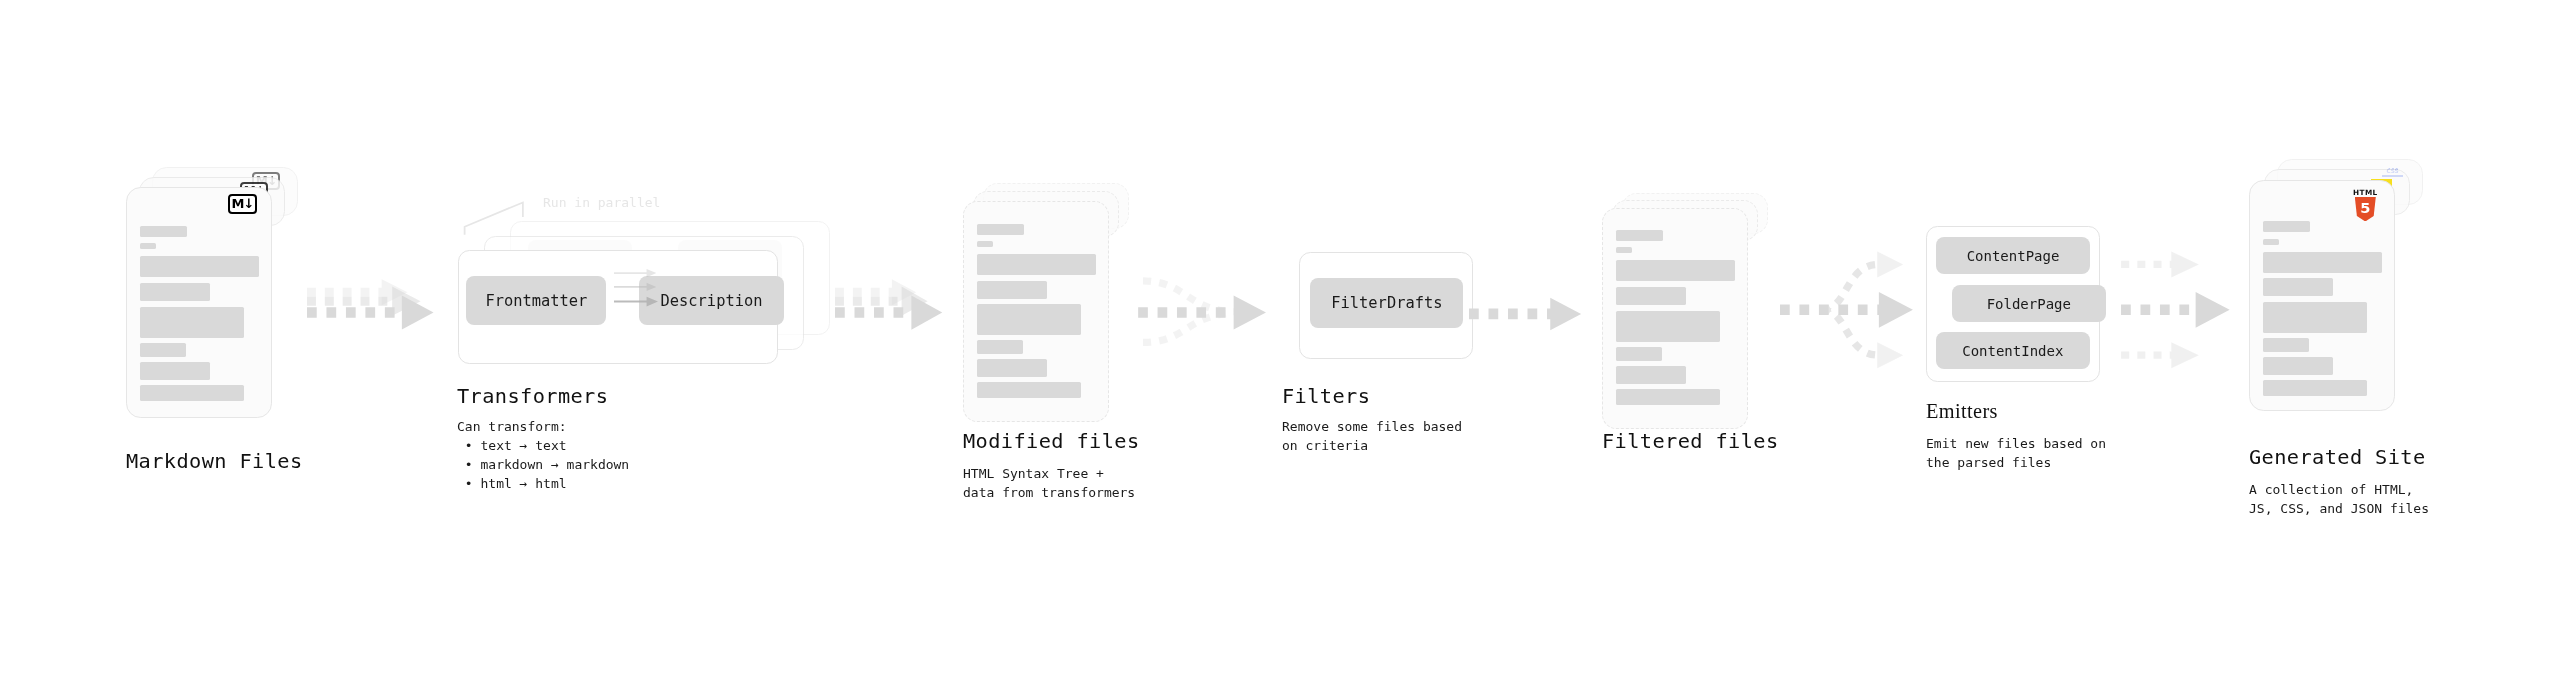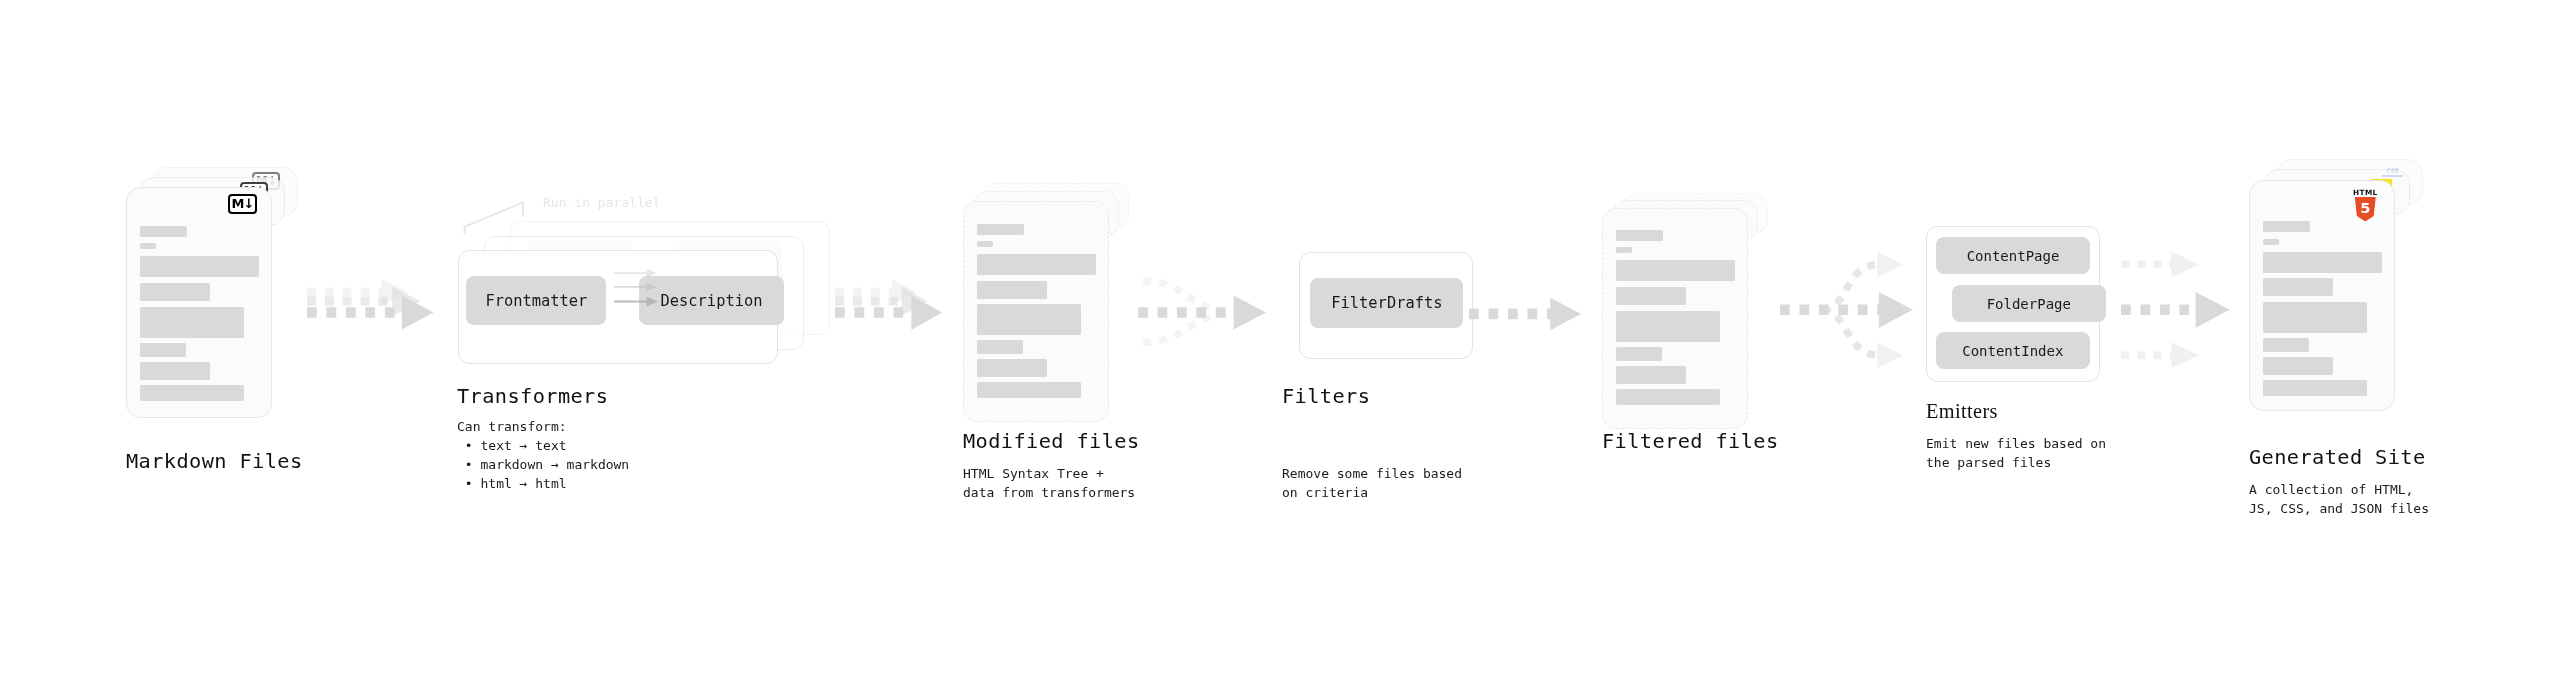--- a/index.html
+++ b/index.html
@@ -218,21 +218,21 @@
     </g>
     <line x1="0" y1="55" x2="122" y2="55" stroke="#d9d9d9" stroke-width="13" stroke-dasharray="12 12"></line>
     <path d="M118 34 L158 55 L118 76 Z" fill="#d9d9d9"></path>
   </svg>
 
   <div class="filecard-wrap" style="left:1282px; top:252px; width:179px; height:114px;margin-left:17px;">
     <div class="procbox" style="left:0px; top:0px; width:174px; height:107px;"></div>
     <div class="chip" style="left:11.4px; top:26px; width:153px; height:50px; font-size:15.4px;">FilterDrafts</div>
   </div>
   <div class="title" style="left:1282px; top:384px;">Filters</div>
-  <div class="sub" style="left:1282px; top:418px;margin-top:47px;">Remove some files based
+  <div class="sub" style="left:1282px; top:418px;">Remove some files based
 on criteria</div>
 
   <svg style="left:1469px; top:291px;" width="130" height="49" viewBox="0 0 160 60">
     <line x1="0" y1="28" x2="104" y2="28" stroke="#d9d9d9" stroke-width="13" stroke-dasharray="12 12"></line>
     <path d="M100 8 L138 28 L100 48 Z" fill="#d9d9d9"></path>
   </svg>
 
   <div class="filecard-wrap" style="left:1602px; top:193px; width:179px; height:244px;">
     <div class="sheet dashed back2" style="left:19.5px; top:0px; width:146px; height:41px;"></div>
     <div class="sheet dashed back1" style="left:9.8px; top:6.5px; width:146px; height:41px;"></div>

